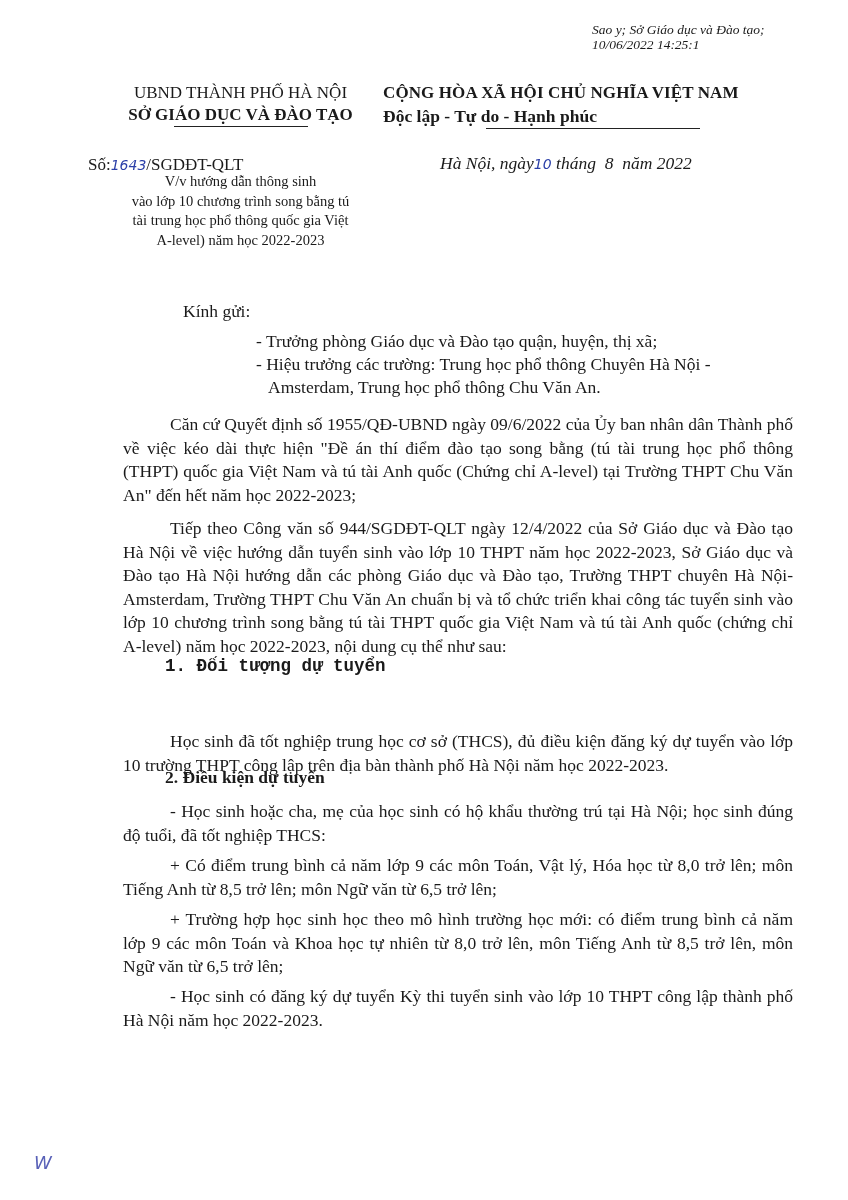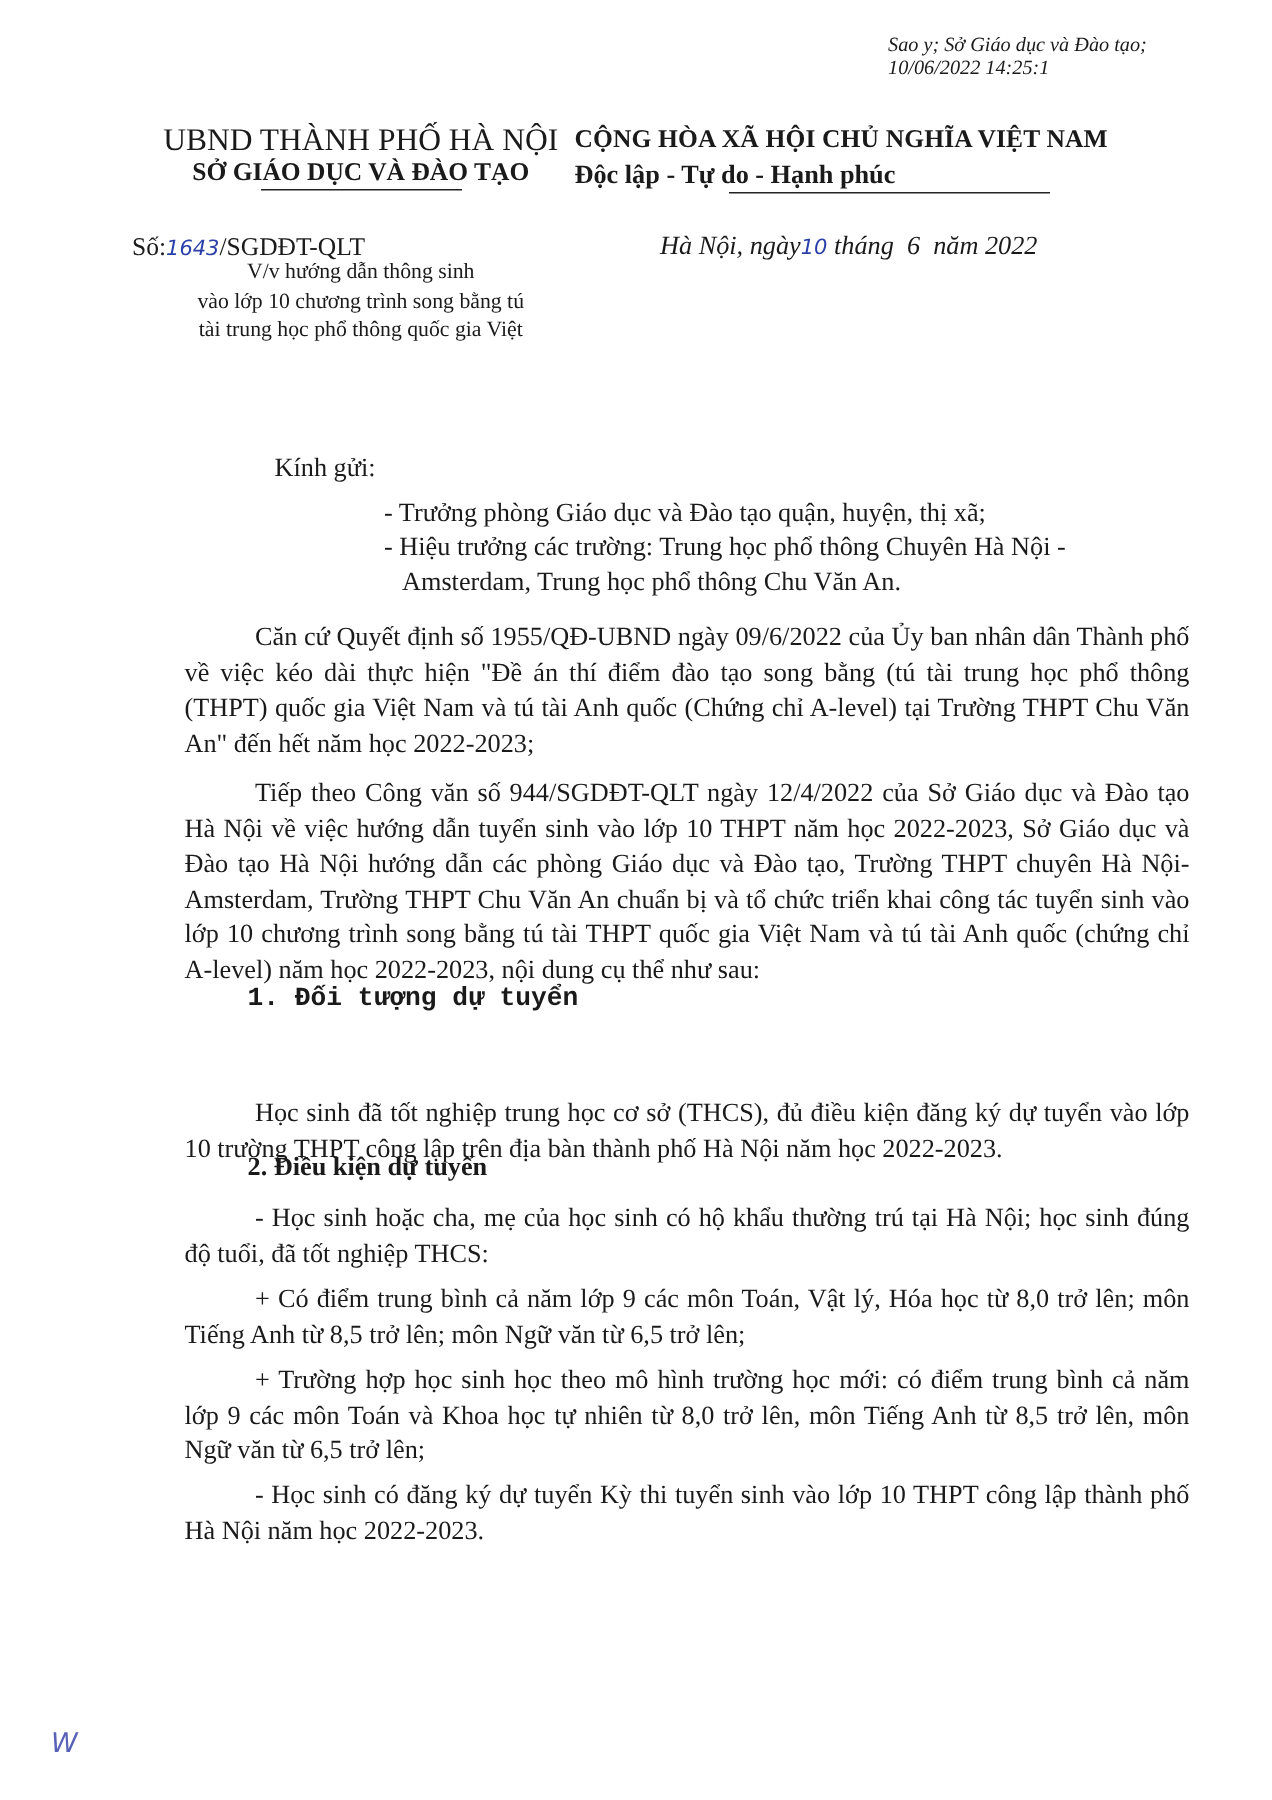--- a/index.html
+++ b/index.html
@@ -3,21 +3,21 @@
 <meta charset="utf-8">
 <style>
   html, body { margin:0; padding:0; }
   body {
     width:848px; height:1200px; background:#ffffff; position:relative; overflow:hidden;
     font-family: "Liberation Serif", "DejaVu Serif", serif; color:#1a1a1a;
   }
   .abs { position:absolute; }
   .stamp { left:592px; top:22px; font-size:13.5px; font-style:italic; line-height:15px; }
   .left-head { left:88px; top:82px; width:305px; text-align:center; }
-  .left-head .l1 { font-size:21px; line-height:22px; }
+  .left-head .l1 { font-size:17px; line-height:22px; }
   .left-head .l2 { font-size:17px; font-weight:bold; line-height:22px; }
   .underline-left { left:174px; top:126px; width:134px; height:1px; background:#222; }
   .right-head { left:383px; top:82px; width:420px; text-align:left; }
   .right-head .l1 { font-size:17px; font-weight:bold; line-height:22px; letter-spacing:0.1px; }
   .right-head .l2 { font-size:17.5px; font-weight:bold; line-height:24px; }
   .underline-right { left:486px; top:128px; width:214px; height:1px; background:#222; }
   .so-line { left:88px; top:149px; width:305px; text-align:left; font-size:17px; line-height:32px; }
   .hand { color:#2b3fa8; font-style:italic; font-family:"DejaVu Sans", sans-serif; font-size:14px; }
   .vv { left:88px; top:172px; width:305px; text-align:center; font-size:14.5px; line-height:19.5px; }
   .date-line { left:440px; top:153px; font-size:17.5px; font-style:italic; }
@@ -50,25 +50,26 @@
 <div class="abs underline-right"></div>
 
 <div class="abs so-line">
   <span>Số:</span><span class="hand">1643</span><span>/SGDĐT-QLT</span>
 </div>
 
 <div class="abs vv">
   <div>V/v hướng dẫn thông sinh</div>
   <div>vào lớp 10 chương trình song bằng tú</div>
   <div>tài trung học phổ thông quốc gia Việt</div>
+  <div>A-level) năm học 2022-2023</div>
 </div>
 
 <div class="abs date-line">
   <span>Hà Nội, ngày</span><span class="hand">10</span>
-  <span style="white-space:pre;">tháng  6  năm 2022</span>
+  <span style="white-space:pre;">tháng  8  năm 2022</span>
 </div>
 
 <div class="abs kinh">Kính gửi:</div>
 
 <div class="abs recip" style="top:330px;">- Trưởng phòng Giáo dục và Đào tạo quận, huyện, thị xã;</div>
 <div class="abs recip" style="top:353px;">- Hiệu trưởng các trường: Trung học phổ thông Chuyên Hà Nội -</div>
 <div class="abs recip" style="top:376px; left:268px;">Amsterdam, Trung học phổ thông Chu Văn An.</div>
 
 <div class="abs para body-text" style="top:413px;">
   <div class="first">Căn cứ Quyết định số 1955/QĐ-UBND ngày 09/6/2022 của Ủy ban nhân dân Thành phố về việc kéo dài thực hiện "Đề án thí điểm đào tạo song bằng (tú tài trung học phổ thông (THPT) quốc gia Việt Nam và tú tài Anh quốc (Chứng chỉ A-level) tại Trường THPT Chu Văn An" đến hết năm học 2022-2023;</div>

